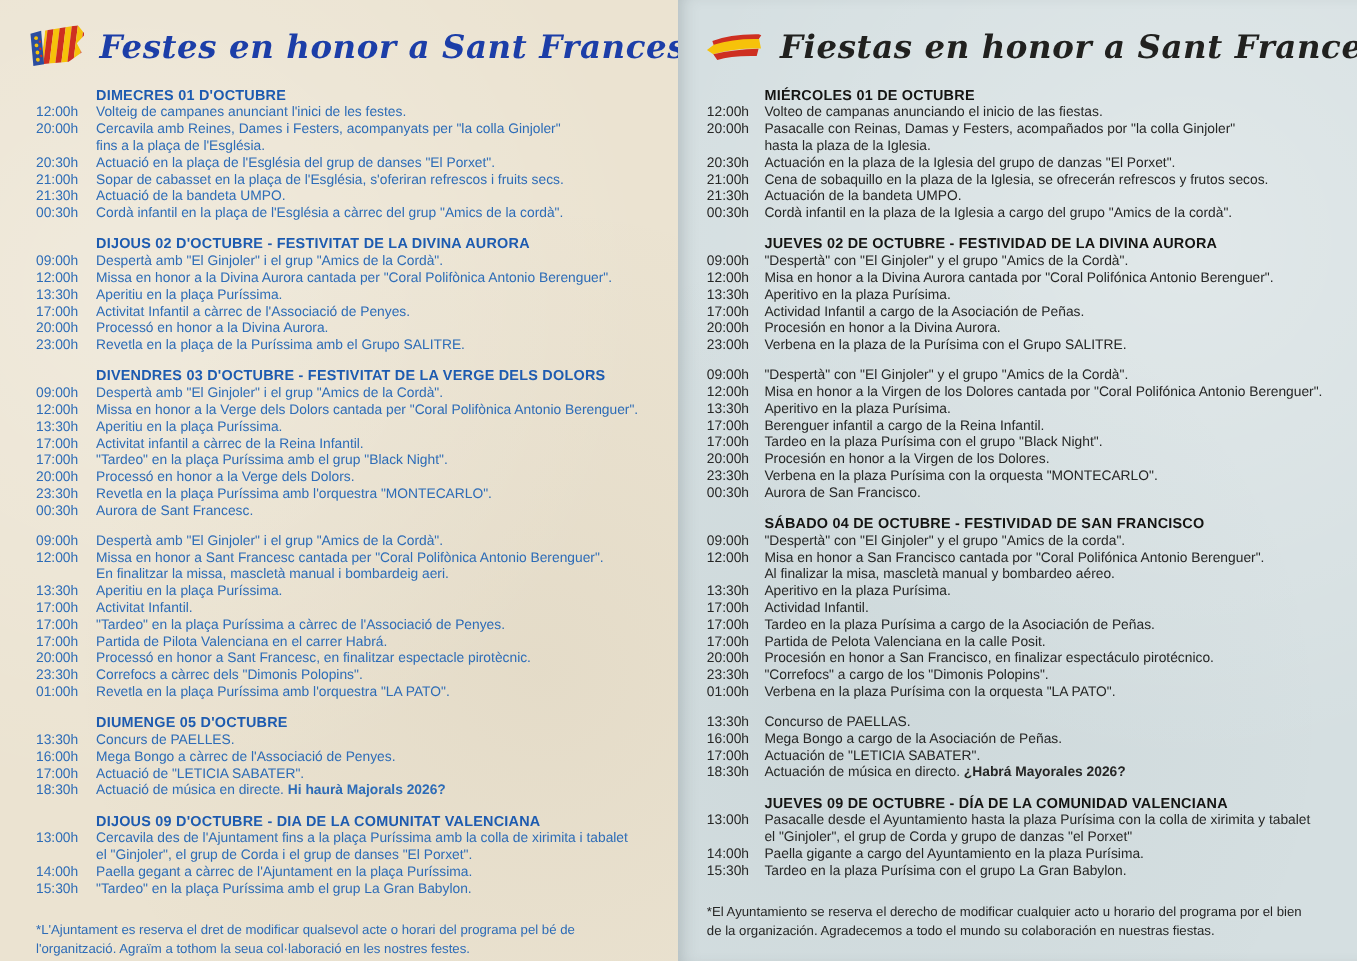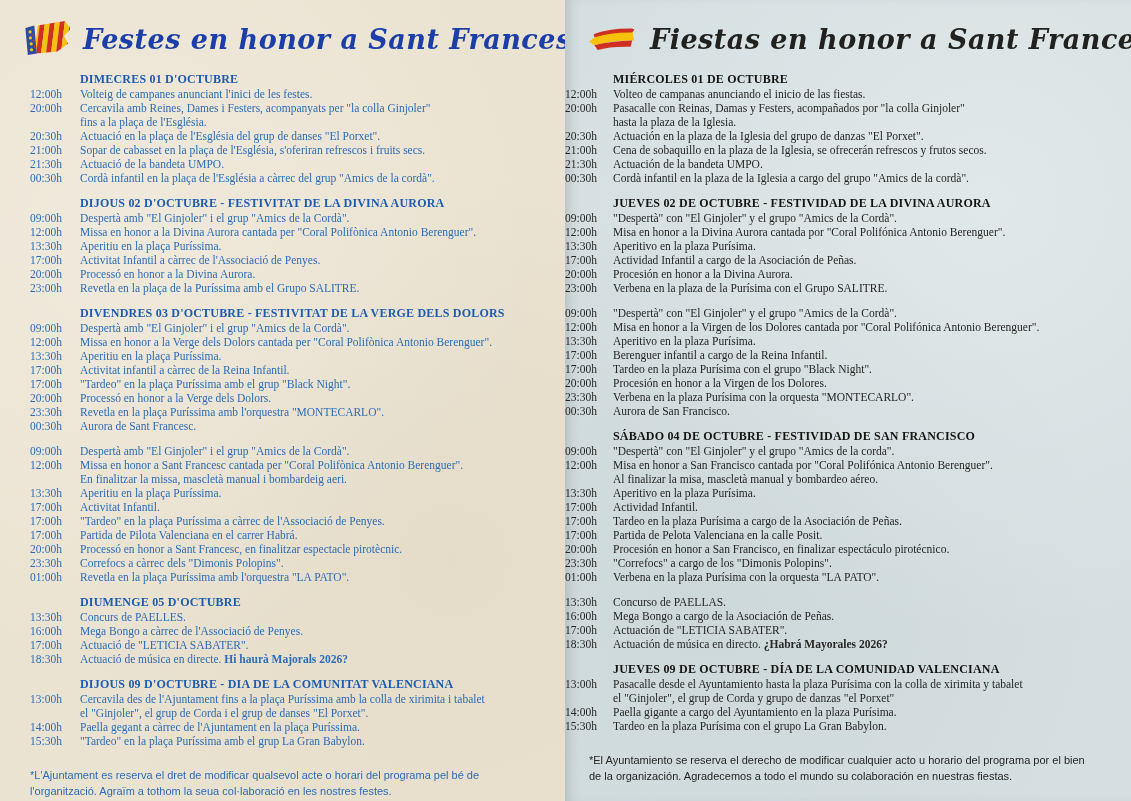--- a/index.html
+++ b/index.html
@@ -29,22 +29,22 @@
   .panel-header{display:flex;align-items:center;gap:13px;padding:18px 0 0 22px;height:42px;}
   .flag{flex:0 0 auto;display:inline-block;line-height:0;}
   .title{
     margin:0;font-family:"DejaVu Serif","Liberation Serif",serif;
     font-style:italic;font-weight:bold;font-size:27px;letter-spacing:.5px;white-space:nowrap;
   }
   .title-left{color:var(--left-title,#1c3ea8);}
   .title-right{color:var(--right-title,#21211f);}
   .sections{margin-top:12px;}
   .panel-left .sections{padding-left:30px;padding-right:8px;}
-  .panel-right .sections{padding-right:6px;}
-  .section{margin-bottom:11px;font-family:Liberation Serif, serif;}
+  .panel-right .sections{padding-left:24px;padding-right:6px;}
+  .section{margin-bottom:11px;}
   .heading{
     font-weight:bold;font-size:12px;line-height:14px;letter-spacing:.2px;margin-bottom:1px;
   }
   .panel-left .heading{color:var(--left-heading,#1e5cb0);padding-left:50px;}
   .panel-right .heading{color:var(--right-heading,#141412);padding-left:48px;}
   .row{display:grid;font-size:11.5px;line-height:14px;}
   .panel-left .row{grid-template-columns:50px 1fr;}
   .panel-right .row{grid-template-columns:48px 1fr;}
   .time{white-space:nowrap;}
   .text b{font-weight:bold;}

